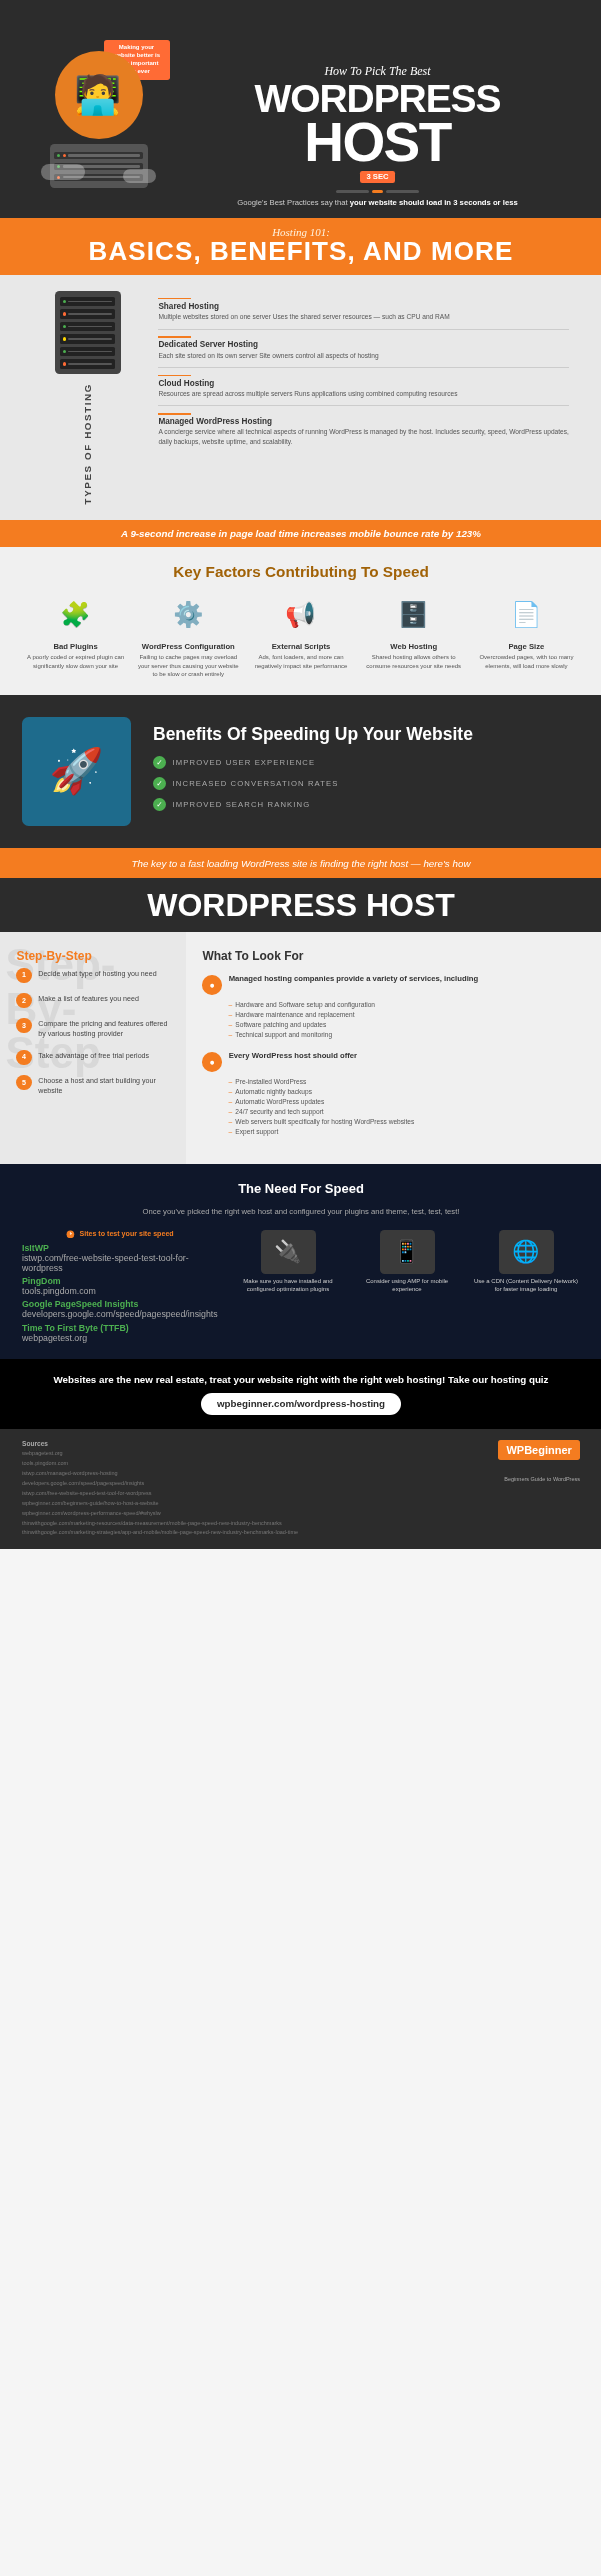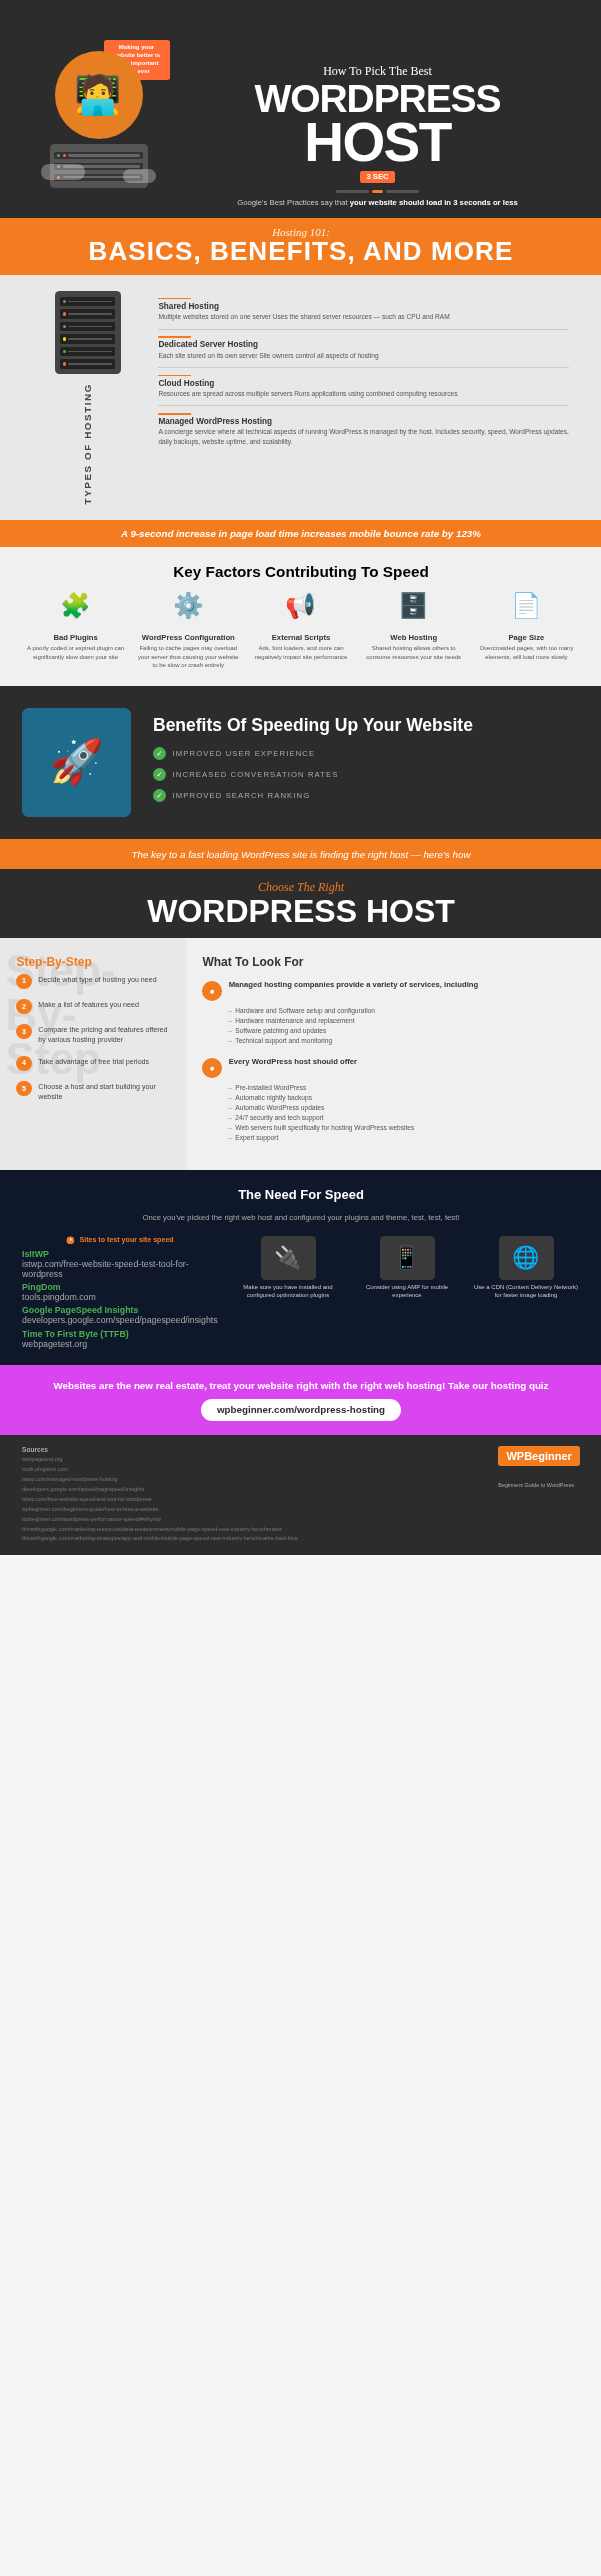--- a/index.html
+++ b/index.html
@@ -85,20 +85,21 @@
       border-radius: 1.1px;
     }
 
     .hero-right {
       flex: 1;
       text-align: center;
       padding: 0 11px;
     }
     .hero-subtitle {
       color: white;
+      font-style: italic;
       font-size: 12px;
       font-family: Georgia, serif;
       margin-top: 48px;
     }
     .hero-title-main {
       color: white;
       font-size: 39px;
       font-weight: 900;
       line-height: 1;
       letter-spacing: -1.1px;
@@ -240,22 +241,22 @@
 
     
     .key-factors {
       background: #f0f0f0;
       padding: 16.4px 22px;
     }
     .key-factors-title {
       text-align: center;
       font-size: 15.3px;
       font-weight: 900;
-      color: #000000;
-      margin-bottom: 2px;
+      color: #a16207;
+      margin-bottom: 11px;
     }
     .factors-grid {
       display: flex;
       justify-content: space-between;
       gap: 5.5px;
     }
     .factor-item {
       display: flex;
       flex-direction: column;
       align-items: center;
@@ -557,21 +558,21 @@
     }
     .speed-icon-label {
       font-size: 6px;
       color: #ccc;
       text-align: center;
       line-height: 1.3;
     }
 
     
     .bottom-cta {
-      background: #d946ef;
+      background: #000000;
       padding: 13.7px 22px;
       text-align: center;
     }
     .bottom-cta-text {
       font-size: 9.8px;
       color: white;
       margin-bottom: 6.6px;
       font-weight: bold;
       line-height: 1.4;
     }
@@ -603,21 +604,21 @@
       margin-bottom: 2.7px;
     }
     .sources-list li {
       font-size: 5.5px;
       color: #777;
       line-height: 1.8;
     }
     .wpbeginner-badge {
       display: flex;
       flex-direction: column;
-      align-items: flex-start;
+      align-items: flex-end;
       gap: 16px;
     }
     .wpb-logo {
       background: #f47c20;
       color: white;
       font-size: 11px;
       font-weight: 900;
       padding: 4.4px 8.2px;
       border-radius: 2.7px;
     }
@@ -790,21 +791,20 @@
       <div class="benefit-item">
     <div class="benefit-check">✓</div>
     <div class="benefit-text">IMPROVED SEARCH RANKING</div>
   </div>
     </div>
 </section>
 
 <div class="key-finding">The key to a fast loading WordPress site is finding the right host — here's how</div>
 
 <section class="choose-header">
-  <div class="choose-sub">Choose The Right</div>
   <div class="choose-main">WORDPRESS HOST</div>
 </section>
 
 <section class="choose-content">
   <div class="step-by-step">
     <div class="step-bg-text">Step-<br>By-<br>Step</div>
     <div class="step-title">
       <span>Step-By-Step</span>
     </div>
     <ol class="step-list">

